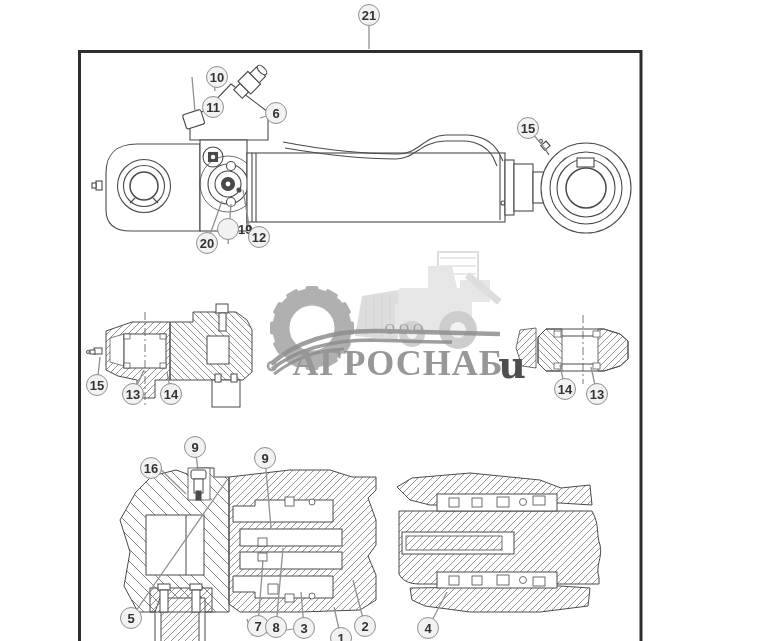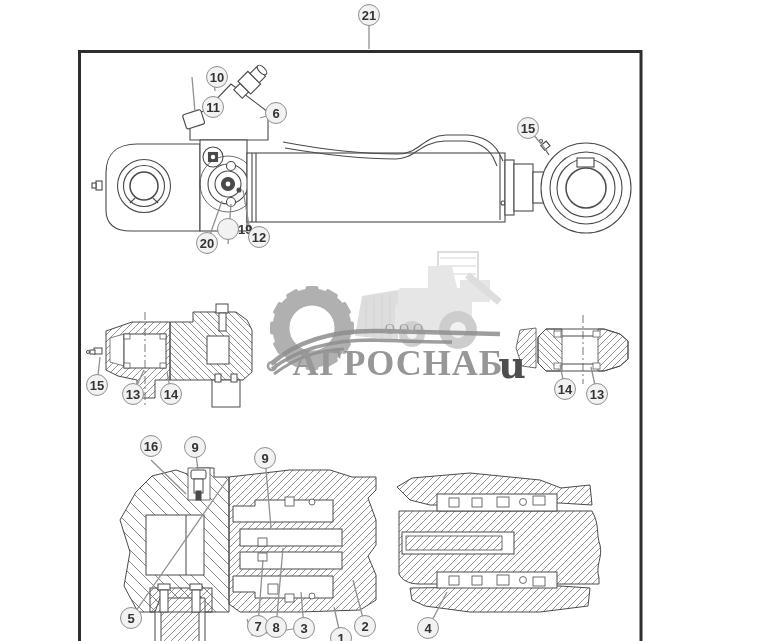--- a/index.html
+++ b/index.html
@@ -276,21 +276,21 @@
       <div class="balloon" style="left: 265px; top: 102px;">6</div>
       <div class="balloon" style="left: 517px; top: 117px;">15</div>
       <div class="balloon" style="left: 196px; top: 232px;">20</div>
       <div class="balloon" style="left: 217px; top: 218px; padding-left: 20px;">19</div>
       <div class="balloon" style="left: 248px; top: 226px;">12</div>
       <div class="balloon" style="left: 86px; top: 374px;">15</div>
       <div class="balloon" style="left: 122px; top: 383px;">13</div>
       <div class="balloon" style="left: 160px; top: 383px;">14</div>
       <div class="balloon" style="left: 554px; top: 378px;">14</div>
       <div class="balloon" style="left: 586px; top: 383px;">13</div>
-      <div class="balloon" style="left: 140px; top: 435px;">16</div>
+      <div class="balloon" style="left: 140px; top: 457px;">16</div>
       <div class="balloon" style="left: 184px; top: 436px;">9</div>
       <div class="balloon" style="left: 254px; top: 447px;">9</div>
       <div class="balloon" style="left: 120px; top: 607px;">5</div>
       <div class="balloon" style="left: 247px; top: 615px;">7</div>
       <div class="balloon" style="left: 265px; top: 616px;">8</div>
       <div class="balloon" style="left: 293px; top: 617px;">3</div>
       <div class="balloon" style="left: 330px; top: 627px;">1</div>
       <div class="balloon" style="left: 354px; top: 615px;">2</div>
       <div class="balloon" style="left: 417px; top: 617px;">4</div>
     </div>

